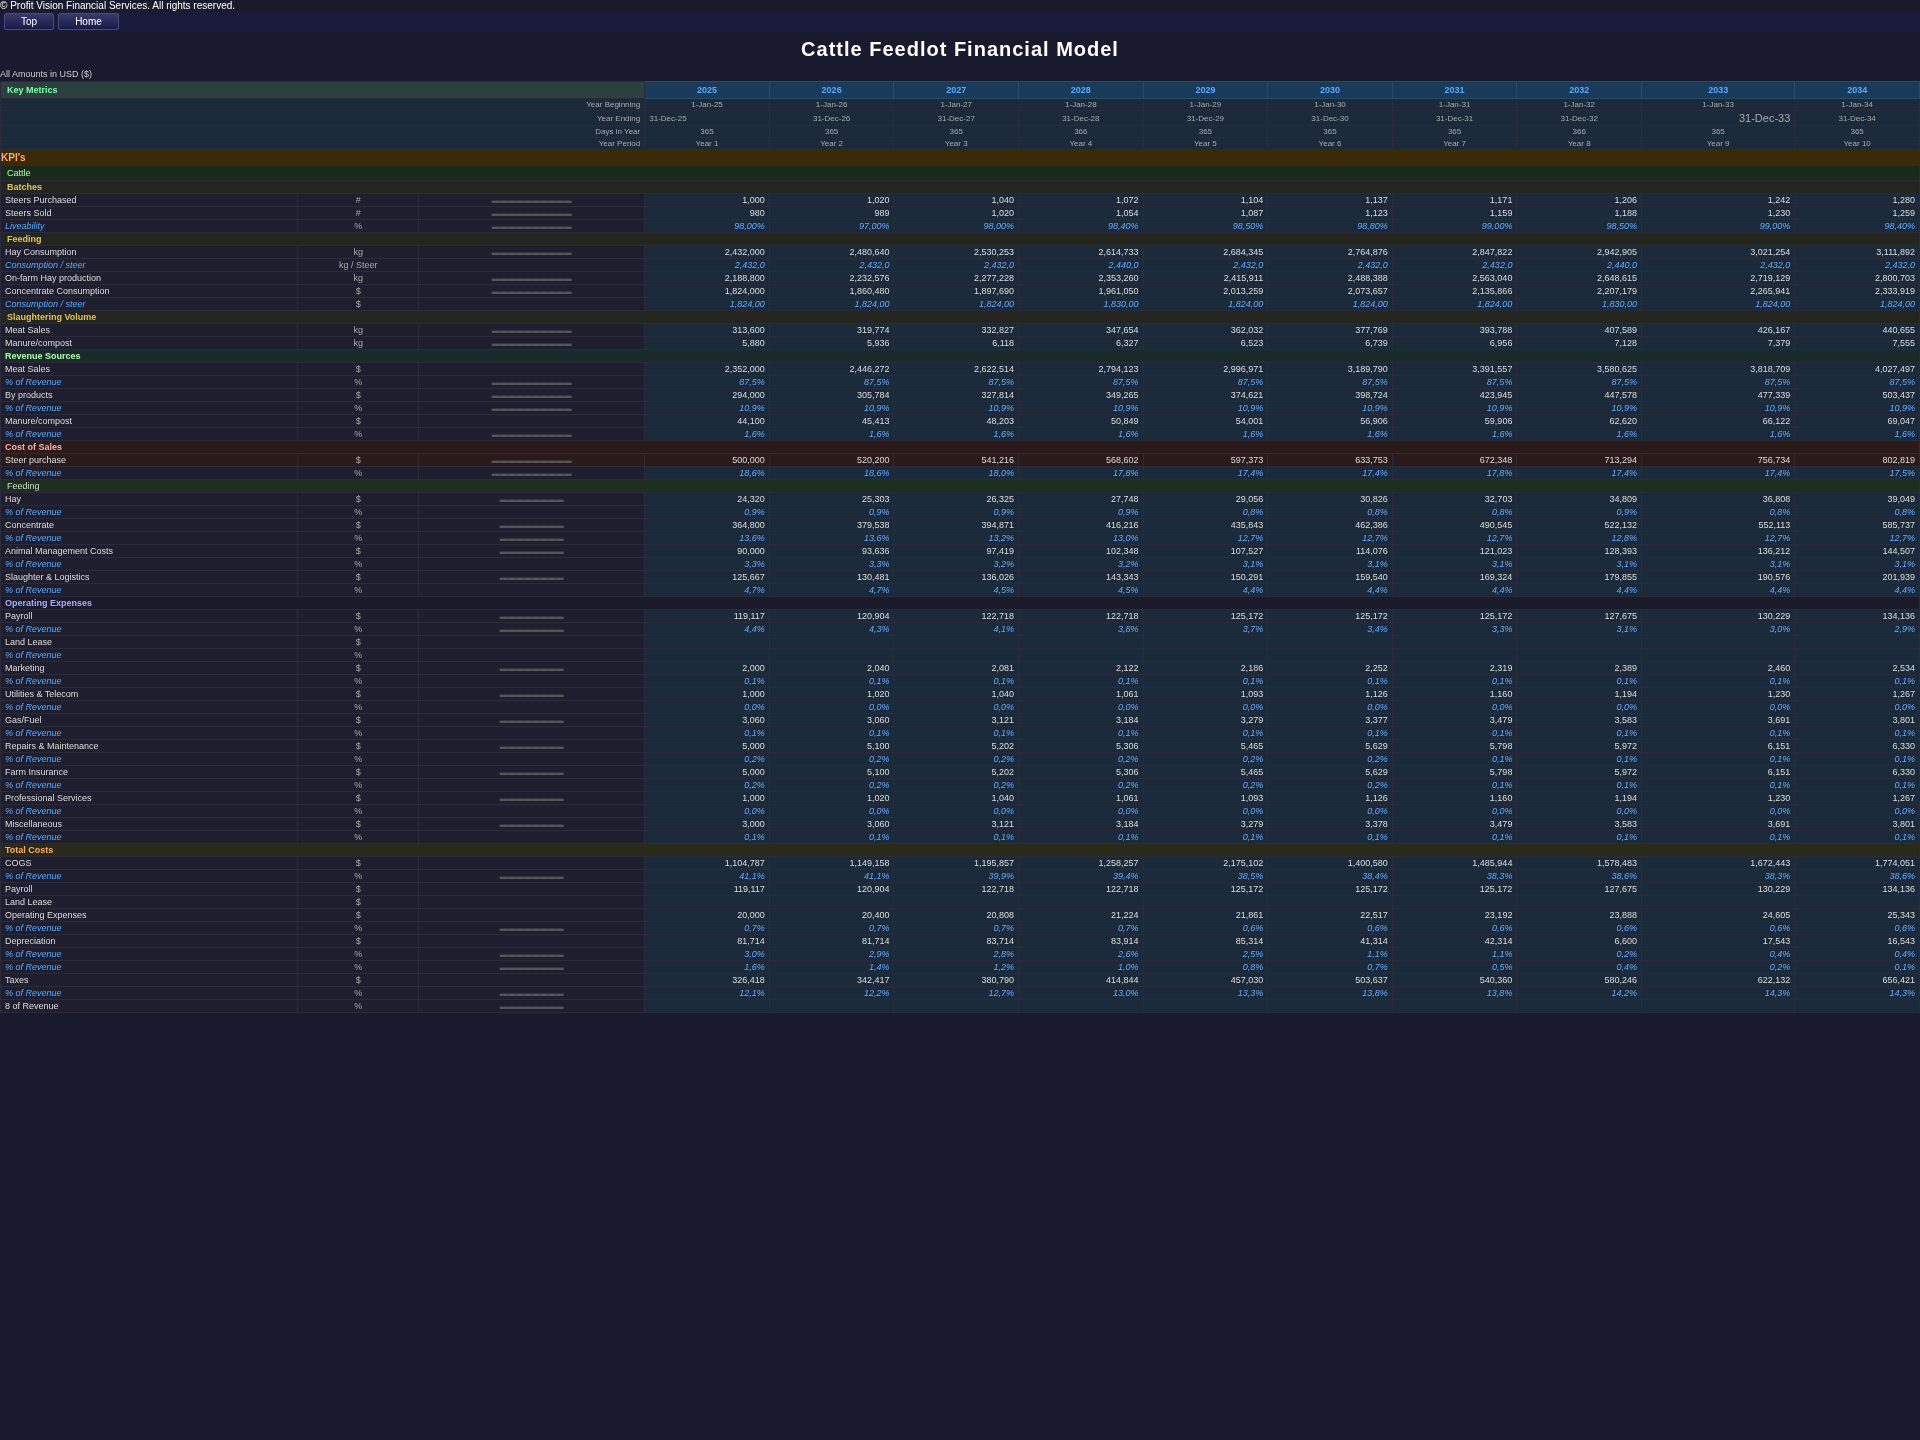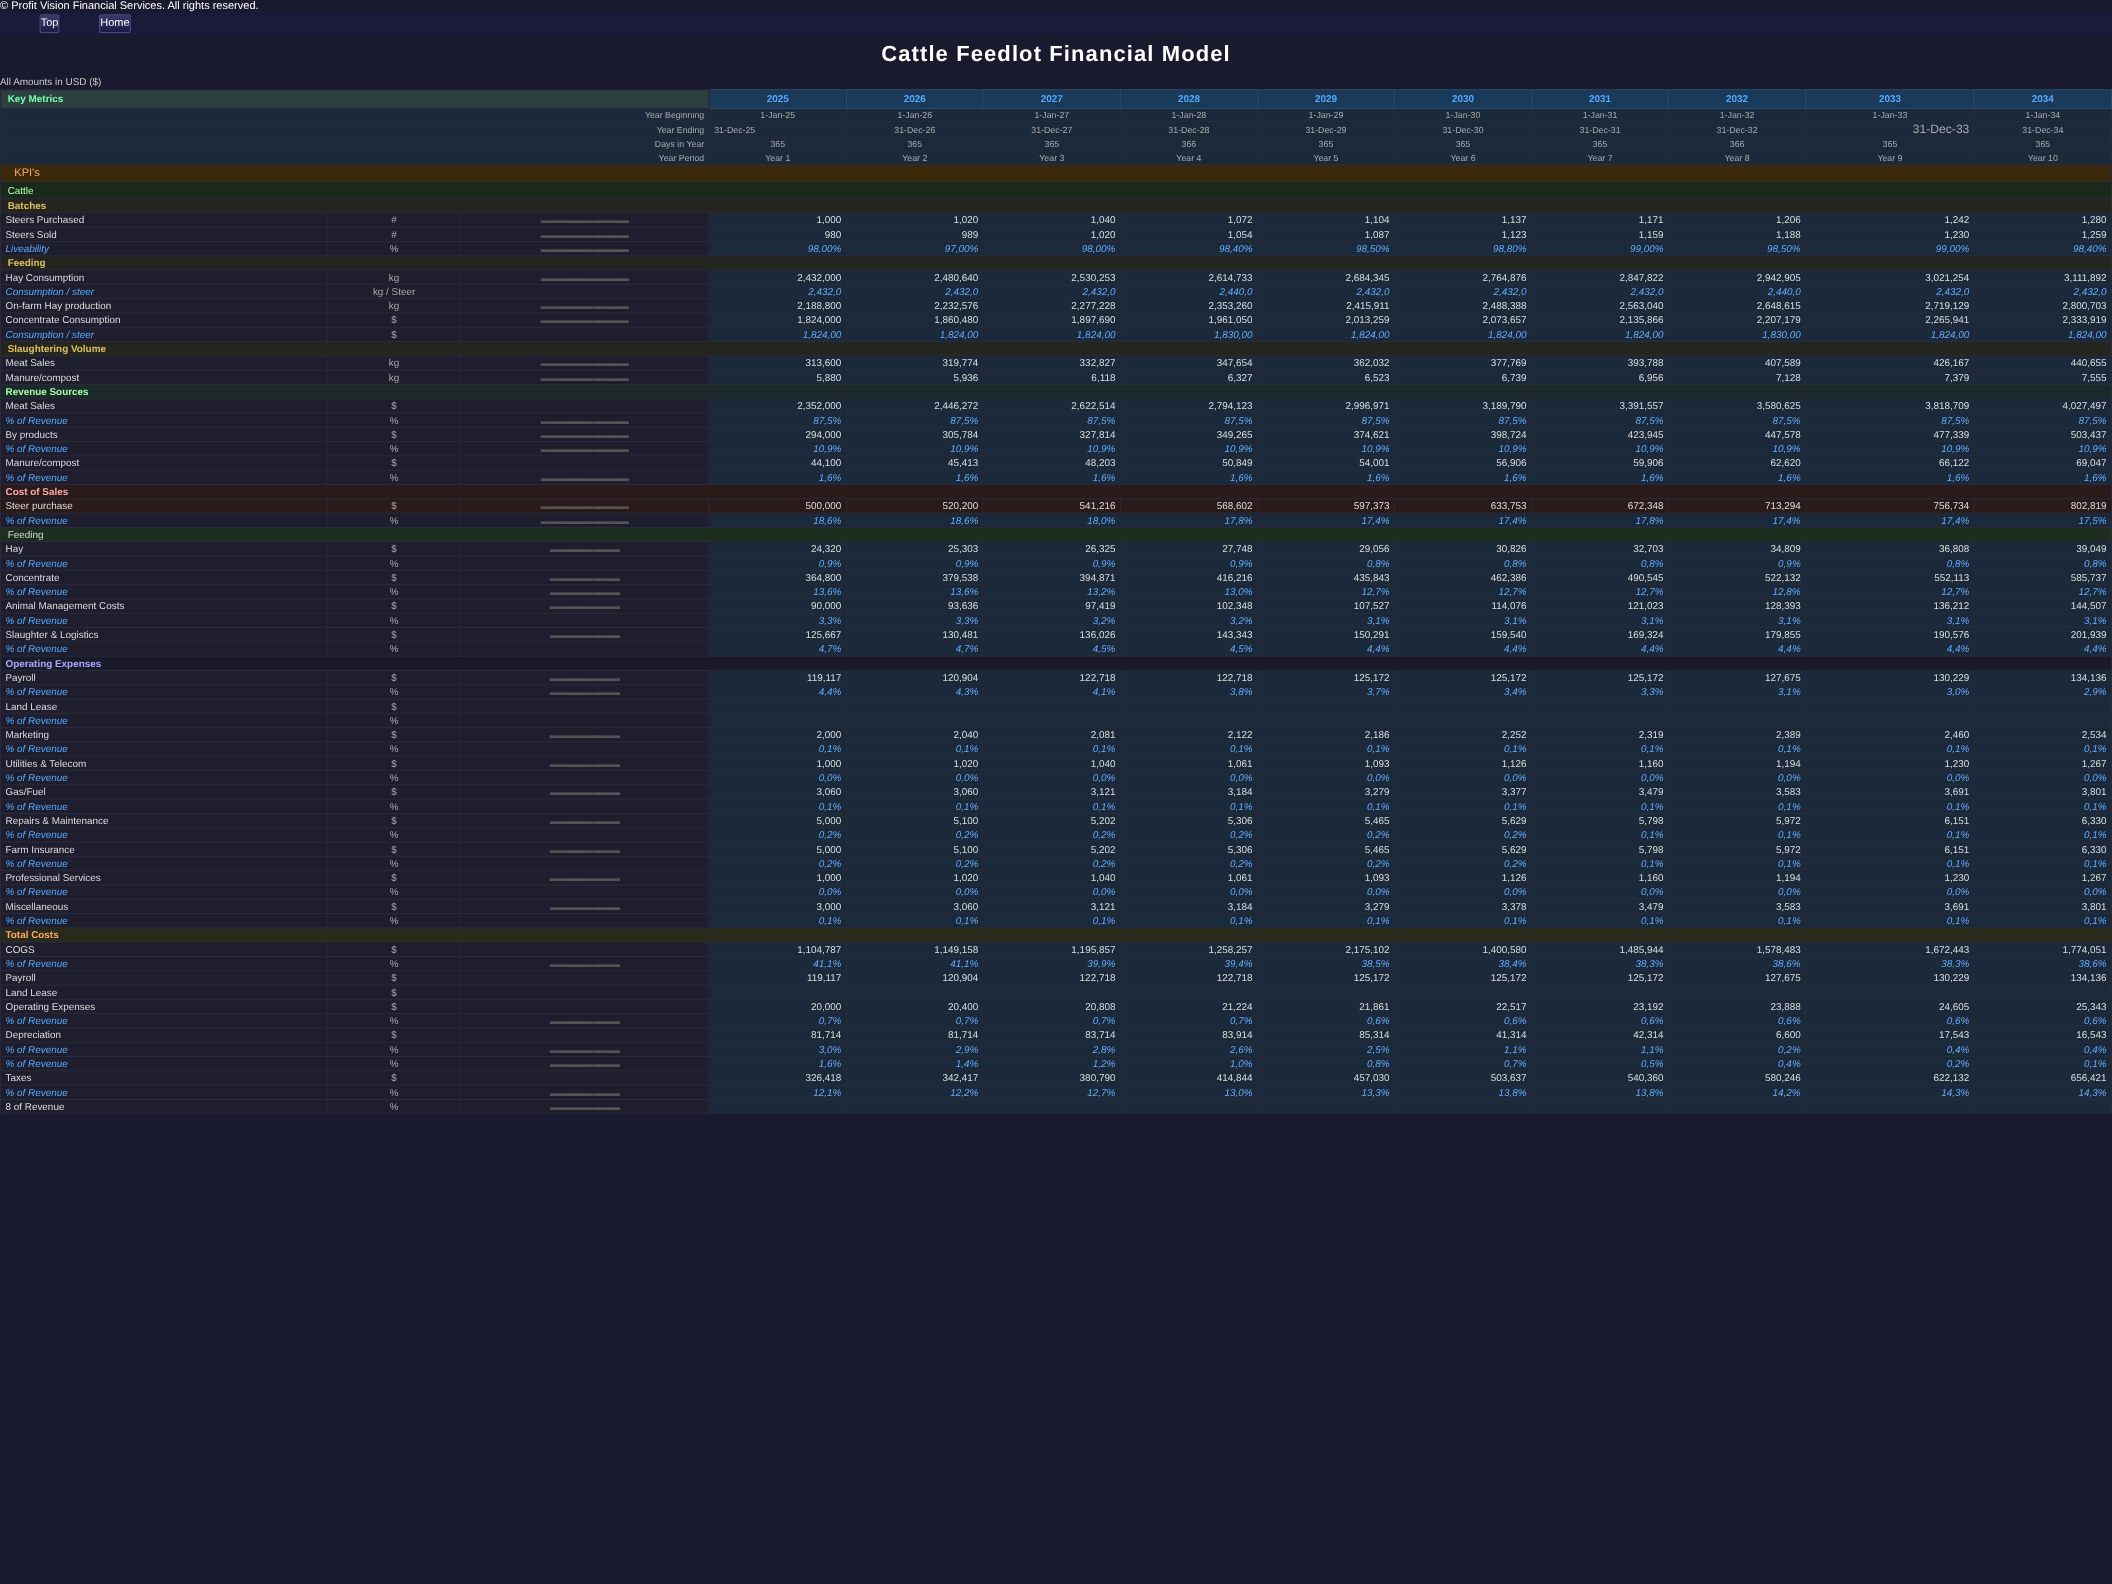--- a/index.html
+++ b/index.html
@@ -13,25 +13,24 @@
     .nav-bar {
       background: #1a1a3a;
       display: flex;
       gap: 4px;
       padding: 2px 4px;
     }
     .nav-btn {
       background: linear-gradient(180deg, #3a3a6a, #1a1a4a);
       color: #fff;
       border: 1px solid #4a4a7a;
-      padding: 2px 0;
+      padding: 2px 16px;
       font-size: 10px;
       cursor: pointer;
       border-radius: 2px;
-      margin-left: 32px;
     }
     .page-title {
       text-align: center;
       padding: 6px;
       font-size: 20px;
       font-weight: bold;
       color: #fff;
       background: #1a1a2e;
       letter-spacing: 1px;
     }
@@ -178,21 +177,21 @@
       <td class="value" style="font-size:8px;color:#aaa;text-align:center;">Year 6</td>
       <td class="value" style="font-size:8px;color:#aaa;text-align:center;">Year 7</td>
       <td class="value" style="font-size:8px;color:#aaa;text-align:center;">Year 8</td>
       <td class="value" style="font-size:8px;color:#aaa;text-align:center;">Year 9</td>
       <td class="value" style="font-size:8px;color:#aaa;text-align:center;">Year 10</td>
     </tr>
   </thead>
   <tbody>
 
     <tr class="kpi-header">
-      <td colspan="13" style="background:#3a2a0a;color:#fa7;font-weight:normal;padding:2px 12px;">KPI's</td>
+      <td colspan="13" style="background:#3a2a0a;color:#fa7;font-weight:bold;padding:2px 0;">KPI's</td>
     </tr>
 
     <tr class="cattle-header">
       <td colspan="13" style="background:#1a2a1a;color:#afa;padding:2px 6px;">Cattle</td>
     </tr>
 
     <tr class="subsect">
       <td colspan="13">Batches</td>
     </tr>
 

